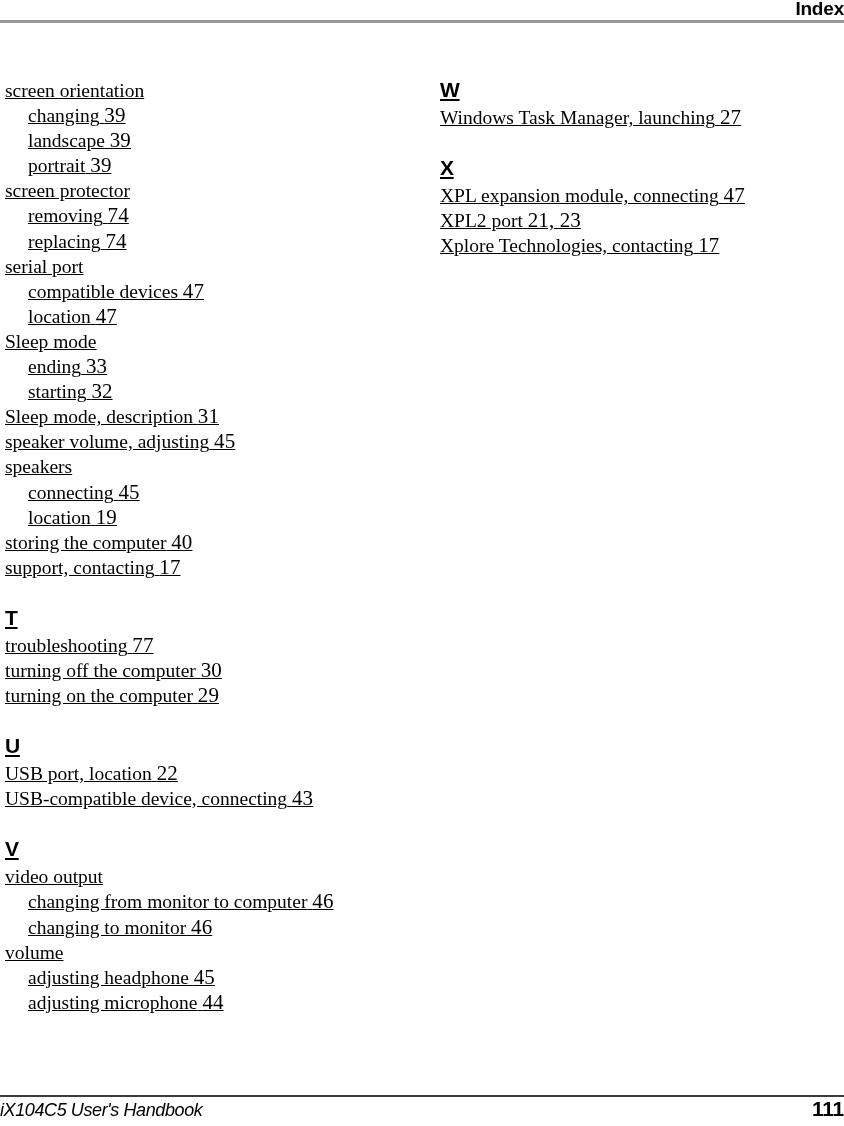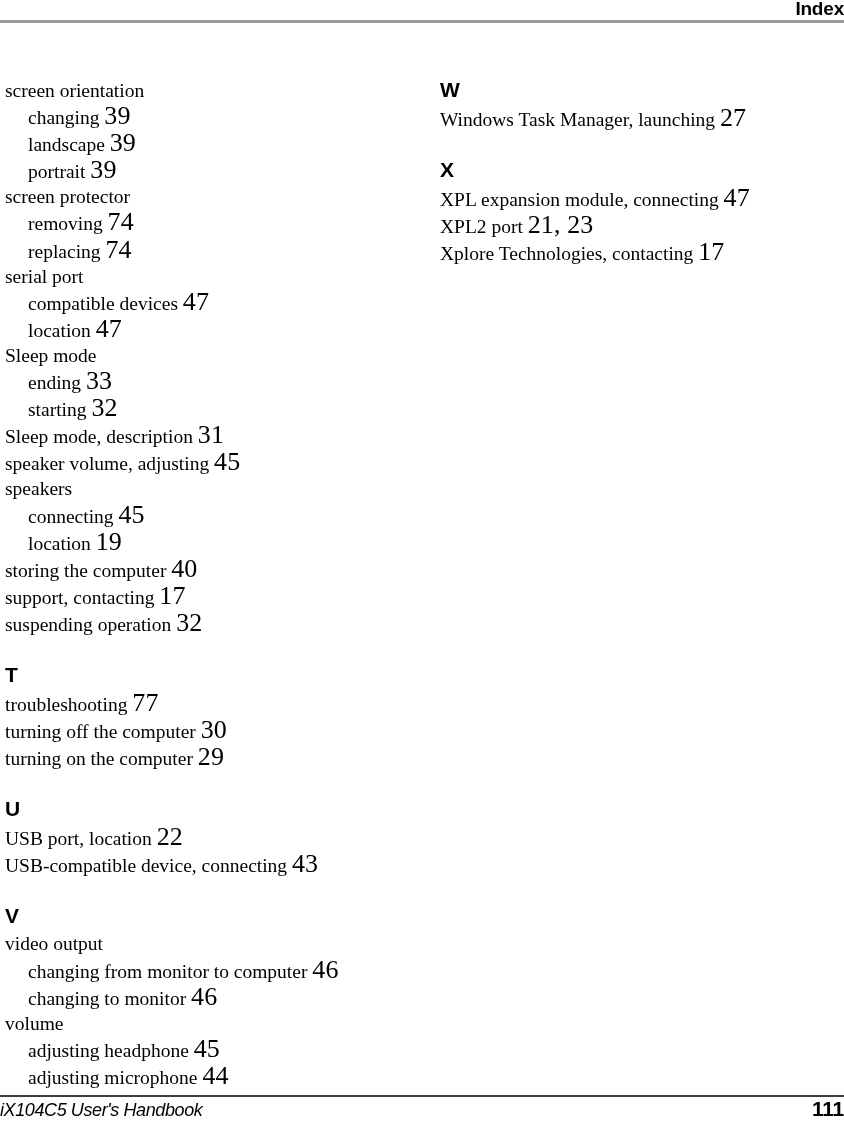--- a/index.html
+++ b/index.html
@@ -47,20 +47,21 @@
   
   .columns {
     position: absolute;
     top: 78px;
     left: 0;
     width: 844px;
   }
   .column {
     position: absolute;
     top: 0;
+    text-decoration: underline;
   }
   .column-left  { left: 5px;   width: 420px; }
   .column-right { left: 440px; width: 400px; }
 
   .section { }
   .section + .section { margin-top: 26px; }
 
   .section-letter {
     font-family: "Liberation Sans", "DejaVu Sans", sans-serif;
     font-weight: bold;
@@ -71,21 +72,21 @@
   }
 
   .entry {
     font-size: 19.5px;
     line-height: 25.1px;
     white-space: nowrap;
   }
   .entry.sub { padding-left: 23px; }
 
   .pg {
-    font-size: 26px;
+    font-size: 21px;
     letter-spacing: 0.1px;
   }
 
   
   .page-footer {
     position: absolute;
     left: 0;
     bottom: 0;
     width: 844px;
     height: 40px;
@@ -147,21 +148,20 @@
         <div class="entry"><span>Sleep mode</span></div>
         <div class="entry sub"><span>ending</span> <span class="pg">33</span></div>
         <div class="entry sub"><span>starting</span> <span class="pg">32</span></div>
         <div class="entry"><span>Sleep mode, description</span> <span class="pg">31</span></div>
         <div class="entry"><span>speaker volume, adjusting</span> <span class="pg">45</span></div>
         <div class="entry"><span>speakers</span></div>
         <div class="entry sub"><span>connecting</span> <span class="pg">45</span></div>
         <div class="entry sub"><span>location</span> <span class="pg">19</span></div>
         <div class="entry"><span>storing the computer</span> <span class="pg">40</span></div>
         <div class="entry"><span>support, contacting</span> <span class="pg">17</span></div>
-        <div class="entry"><span>suspending operation</span> <span class="pg">32</span></div>
       </div>
       <div class="section">
         <div class="section-letter">T</div>
         <div class="entry"><span>troubleshooting</span> <span class="pg">77</span></div>
         <div class="entry"><span>turning off the computer</span> <span class="pg">30</span></div>
         <div class="entry"><span>turning on the computer</span> <span class="pg">29</span></div>
       </div>
       <div class="section">
         <div class="section-letter">U</div>
         <div class="entry"><span>USB port, location</span> <span class="pg">22</span></div>

